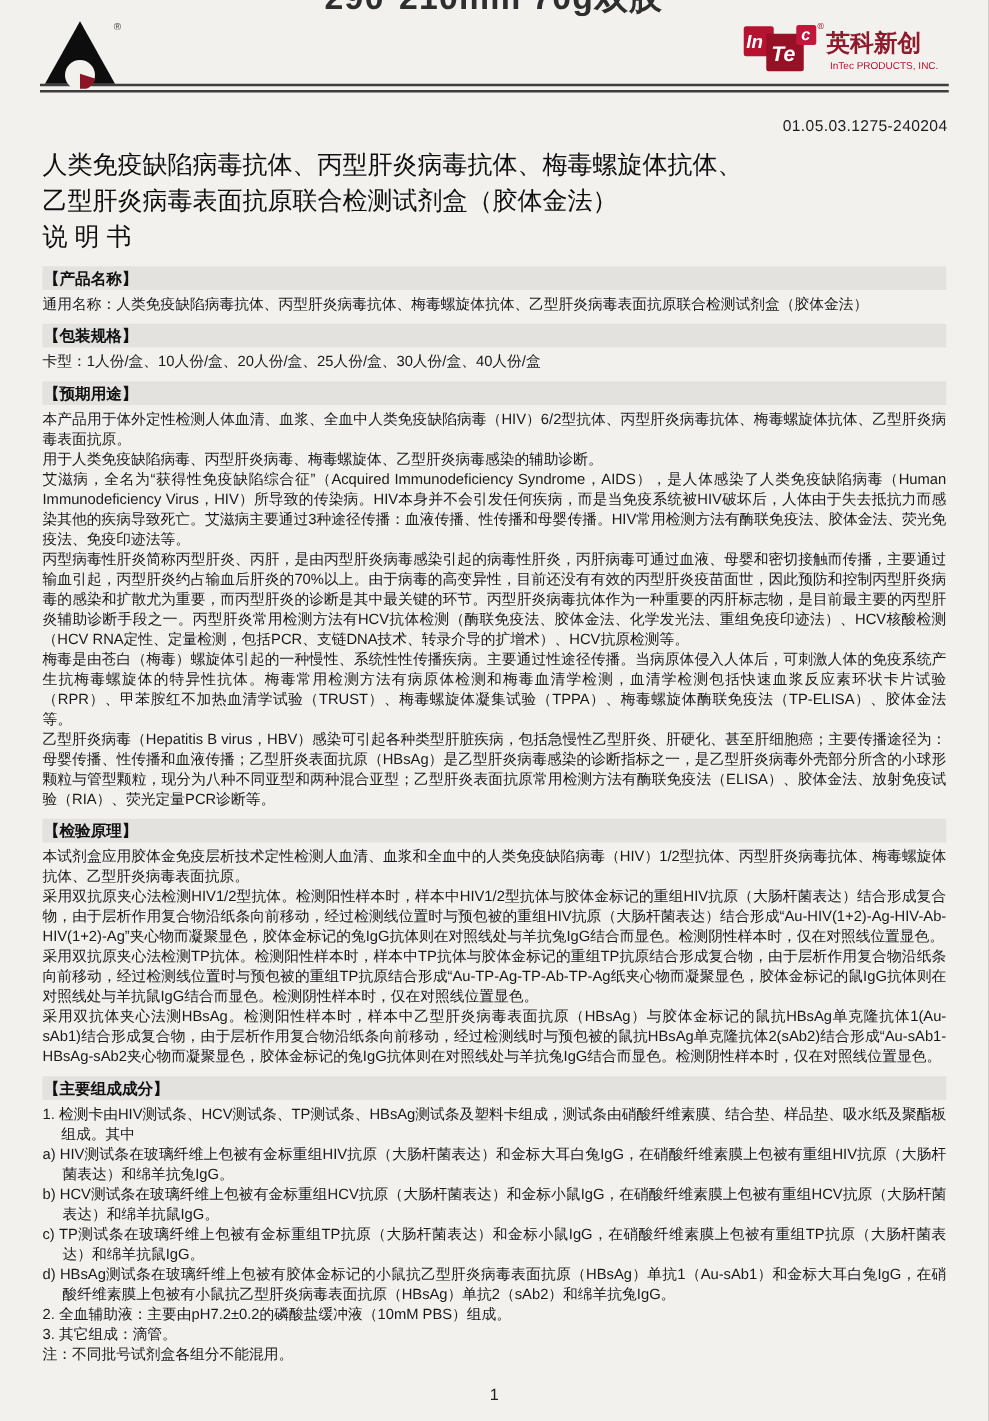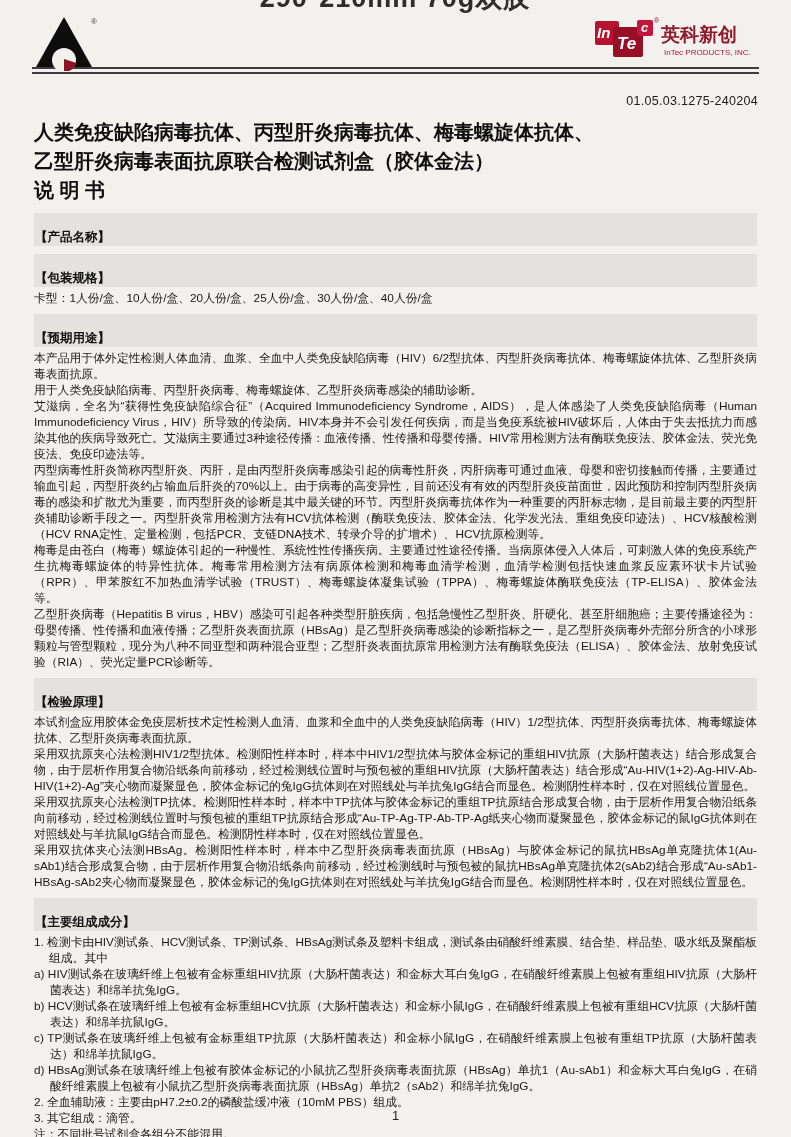--- a/index.html
+++ b/index.html
@@ -6,25 +6,25 @@
   .page{
     position:relative;width:791px;height:1137px;margin:0 auto;
     background:#f2f1ee;color:#161616;overflow:hidden;
     font-family:"Liberation Sans","DejaVu Sans",sans-serif;
   }
   .topcrop{height:13px;overflow:hidden;text-align:center;}
   .topcrop span{display:block;font-size:27px;font-weight:700;color:#2e2e2e;line-height:30px;margin-top:-17px;letter-spacing:1px;}
   .header-row{display:flex;justify-content:space-between;align-items:flex-start;padding:2px 30px 0 34px;height:50px;}
   .rule{margin:2px 32px 0 32px;height:3px;border-top:2px solid #3e3e3e;border-bottom:2px solid #3e3e3e;}
   .docnum{padding:0 33px;margin-top:20px;text-align:right;font-size:12.5px;color:#1c1c1c;letter-spacing:.3px;}
-  .title{padding:0 34px;margin:10px 0 0 0;font-size:20px;font-weight:700;color:#0f0f0f;}
+  .title{padding:0 34px;margin:10px 0 0 0;font-size:20px;font-weight:400;color:#0f0f0f;}
   .title .tline{display:block;line-height:29px;}
   .content{padding:0 34px;}
   .sec{margin-top:8px;}
-  .sec-head{background:#e3e2df;font-weight:700;font-size:12.5px;line-height:16px;padding:16px 0 1px 1px;color:#111;}
+  .sec-head{background:#e3e2df;font-weight:700;font-size:12.5px;line-height:16px;padding:2px 0 1px 1px;color:#111;}
   .sec-body{margin-top:3px;}
   .sec-body p{margin:0;font-size:11.8px;line-height:16px;text-align:justify;color:#1a1a1a;}
   .li1{padding-left:15px;text-indent:-15px;}
   .li2{margin-left:15px;padding-left:16px;text-indent:-16px;}
   .li0{}
   .pagenum{position:absolute;left:0;bottom:14px;width:100%;text-align:center;font-size:13px;color:#222;}
   svg text{font-family:"Liberation Sans","DejaVu Sans",sans-serif;}
 </style>
 </head>
 <body>
@@ -62,20 +62,23 @@
   <h1 class="title">
     <span class="tline">人类免疫缺陷病毒抗体、丙型肝炎病毒抗体、梅毒螺旋体抗体、</span>
     <span class="tline">乙型肝炎病毒表面抗原联合检测试剂盒（胶体金法）</span>
     <span class="tline">说 明 书</span>
   </h1>
 
   <div class="content">
 
     <section class="sec">
       <div class="sec-head">【产品名称】</div>
+      <div class="sec-body">
+        <p>通用名称：人类免疫缺陷病毒抗体、丙型肝炎病毒抗体、梅毒螺旋体抗体、乙型肝炎病毒表面抗原联合检测试剂盒（胶体金法）</p>
+      </div>
     </section>
 
     <section class="sec">
       <div class="sec-head">【包装规格】</div>
       <div class="sec-body">
         <p>卡型：1人份/盒、10人份/盒、20人份/盒、25人份/盒、30人份/盒、40人份/盒</p>
       </div>
     </section>
 
     <section class="sec">

